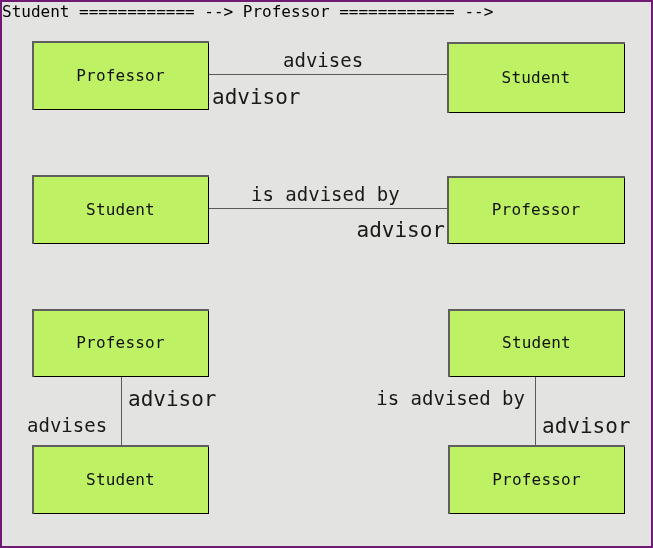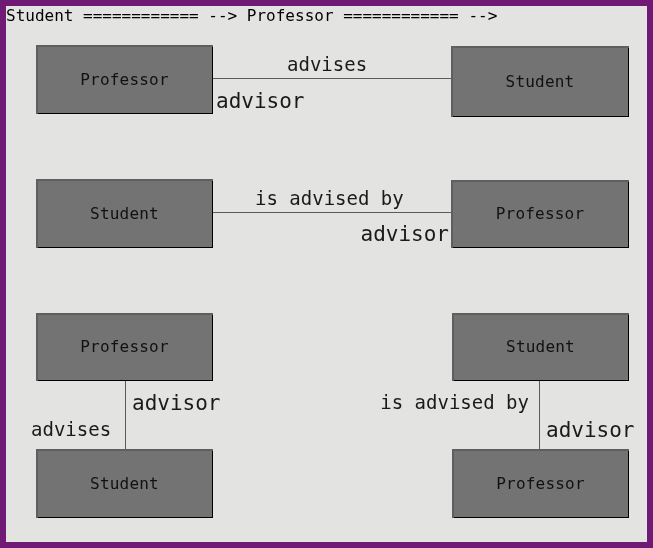--- a/index.html
+++ b/index.html
@@ -7,29 +7,29 @@
     padding: 0;
     background: #ffffff;
   }
 
   #canvas {
     position: relative;
     width: 653px;
     height: 548px;
     background: #e3e4e1;
     box-sizing: border-box;
-    border: 6px solid #701a75;
+    border: 2px solid #701a75;
     overflow: hidden;
     font-family: "DejaVu Sans Mono", "Liberation Mono", monospace;
   }
 
   
   .entity-box {
     position: absolute;
-    background: #737373;
+    background: #bef264;
     border: 1px solid #000000;
     box-sizing: border-box;
     display: flex;
     align-items: center;
     justify-content: center;
     color: #111111;
     font-size: 16px;
     letter-spacing: 0.2px;
     box-shadow: 0 0 0 0 transparent;
   }

